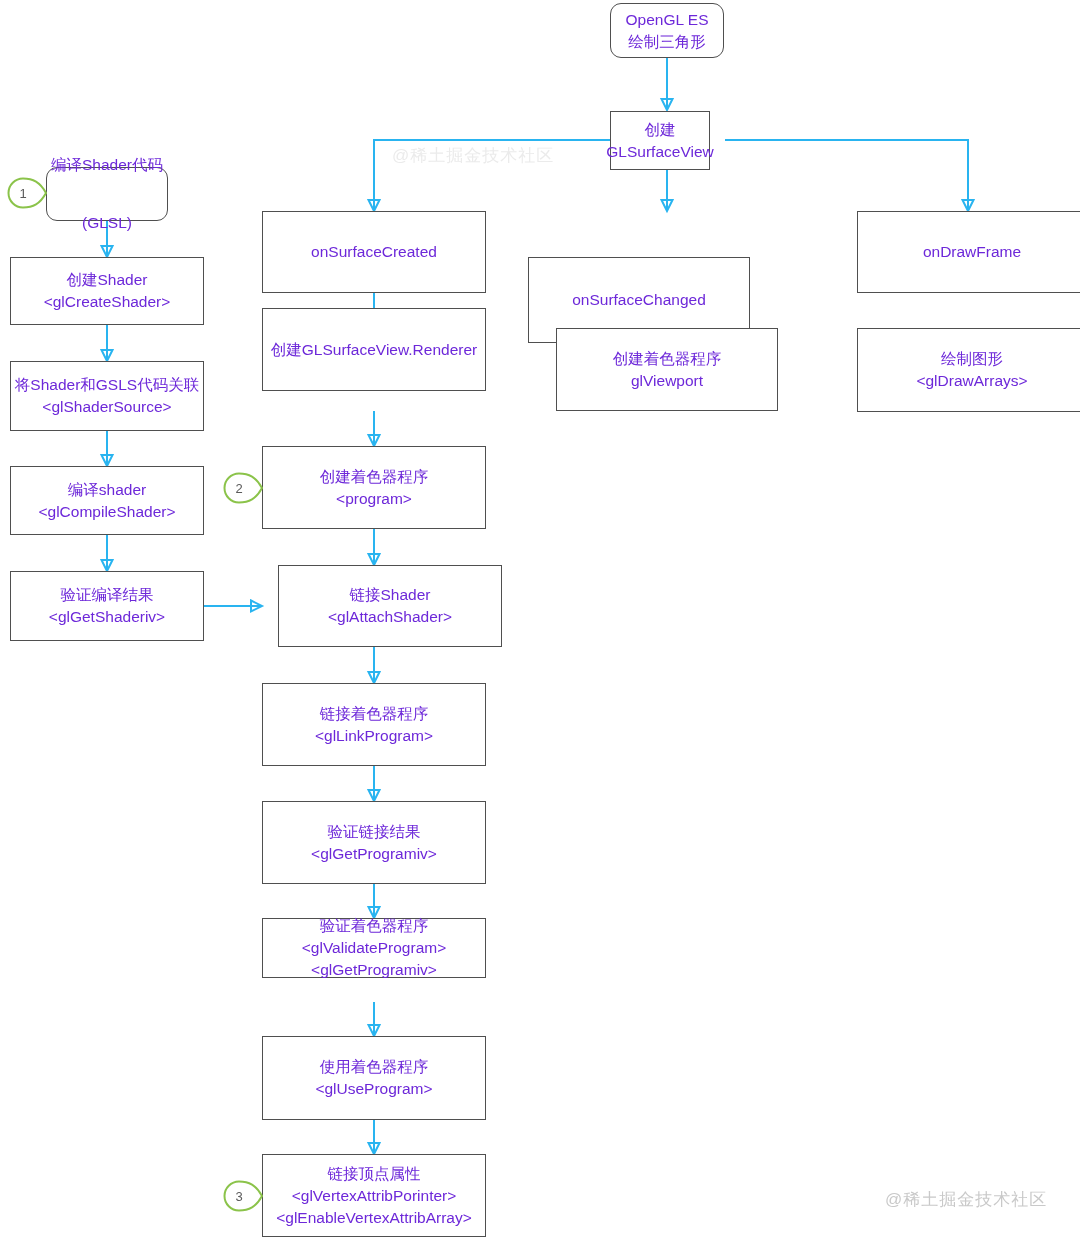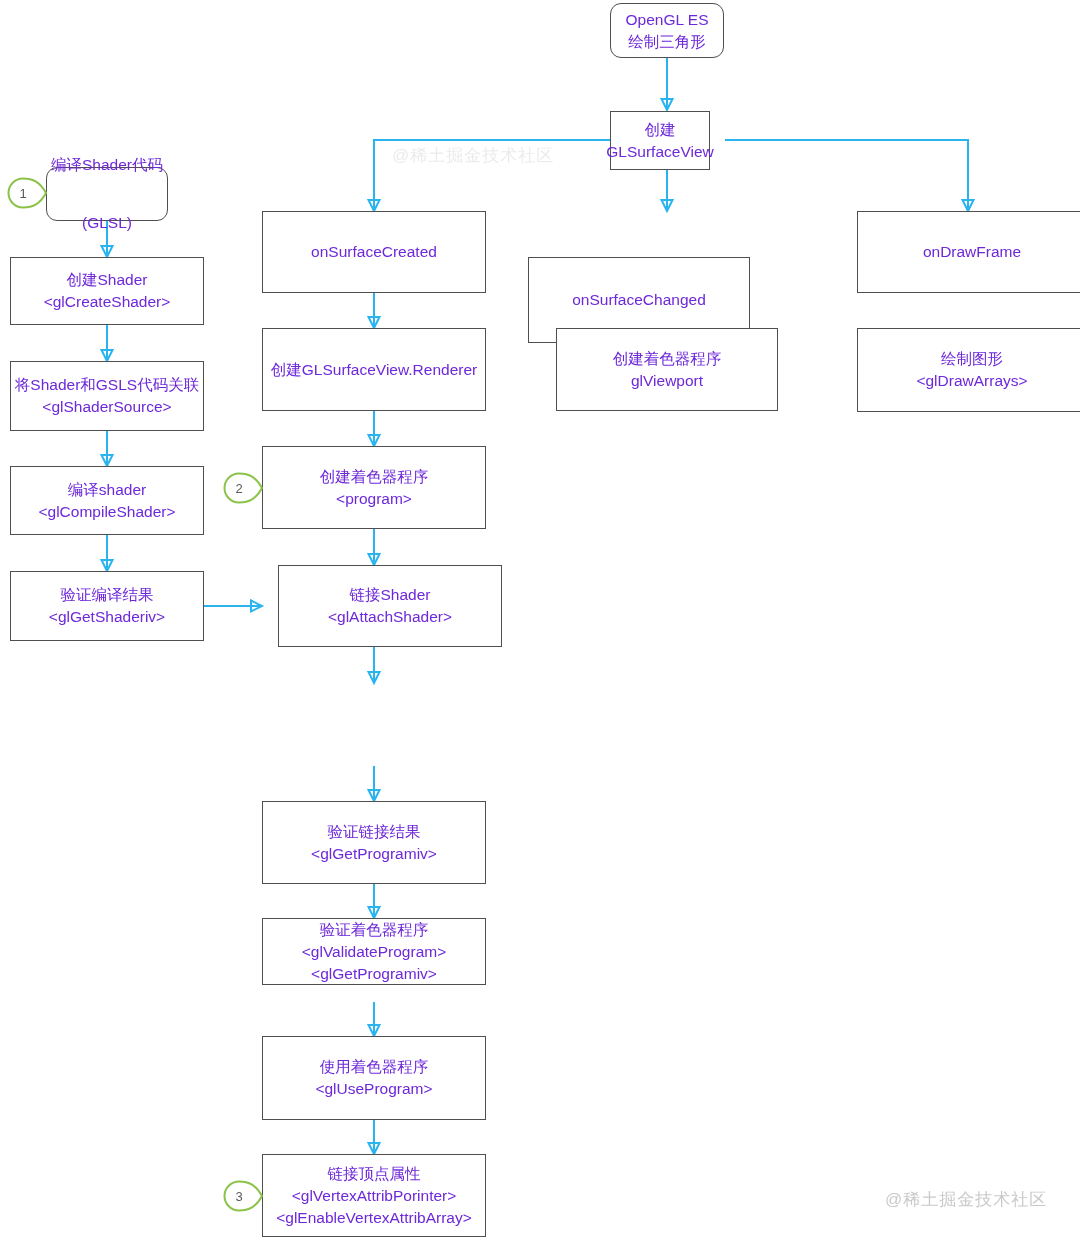--- a/index.html
+++ b/index.html
@@ -83,36 +83,40 @@
     <div>&lt;glCompileShader&gt;</div>
   </div>
   <div class="node" style="left:10px;top:571px;width:194px;height:70px;">
     <div>验证编译结果</div>
     <div>&lt;glGetShaderiv&gt;</div>
   </div>
 
   <div class="node" style="left:262px;top:211px;width:224px;height:82px;">
     <div>onSurfaceCreated</div>
   </div>
-  <div class="node" style="left:262px;top:328px;width:224px;height:83px;">
+  <div class="node" style="left:262px;top:308px;width:224px;height:83px;">
     <div>创建GLSurfaceView.Renderer</div>
   </div>
   <div class="node" style="left:262px;top:446px;width:224px;height:83px;align-items:center;">
     <div>创建着色器程序</div>
     <div>&lt;program&gt;</div>
   </div>
   <div class="node" style="left:262px;top:565px;width:224px;height:82px;margin-left:16px;">
     <div>链接Shader</div>
     <div>&lt;glAttachShader&gt;</div>
   </div>
+  <div class="node" style="left:262px;top:683px;width:224px;height:83px;">
+    <div>链接着色器程序</div>
+    <div>&lt;glLinkProgram&gt;</div>
+  </div>
   <div class="node" style="left:262px;top:801px;width:224px;height:83px;">
     <div>验证链接结果</div>
     <div>&lt;glGetProgramiv&gt;</div>
   </div>
-  <div class="node" style="left:262px;top:918px;width:224px;height:67px;">
+  <div class="node" style="left:262px;top:918px;width:224px;height:60px;">
     <div>验证着色器程序</div>
     <div>&lt;glValidateProgram&gt;</div>
     <div>&lt;glGetProgramiv&gt;</div>
   </div>
   <div class="node" style="left:262px;top:1036px;width:224px;height:84px;">
     <div>使用着色器程序</div>
     <div>&lt;glUseProgram&gt;</div>
   </div>
   <div class="node" style="left:262px;top:1154px;width:224px;height:83px;">
     <div>链接顶点属性</div>

